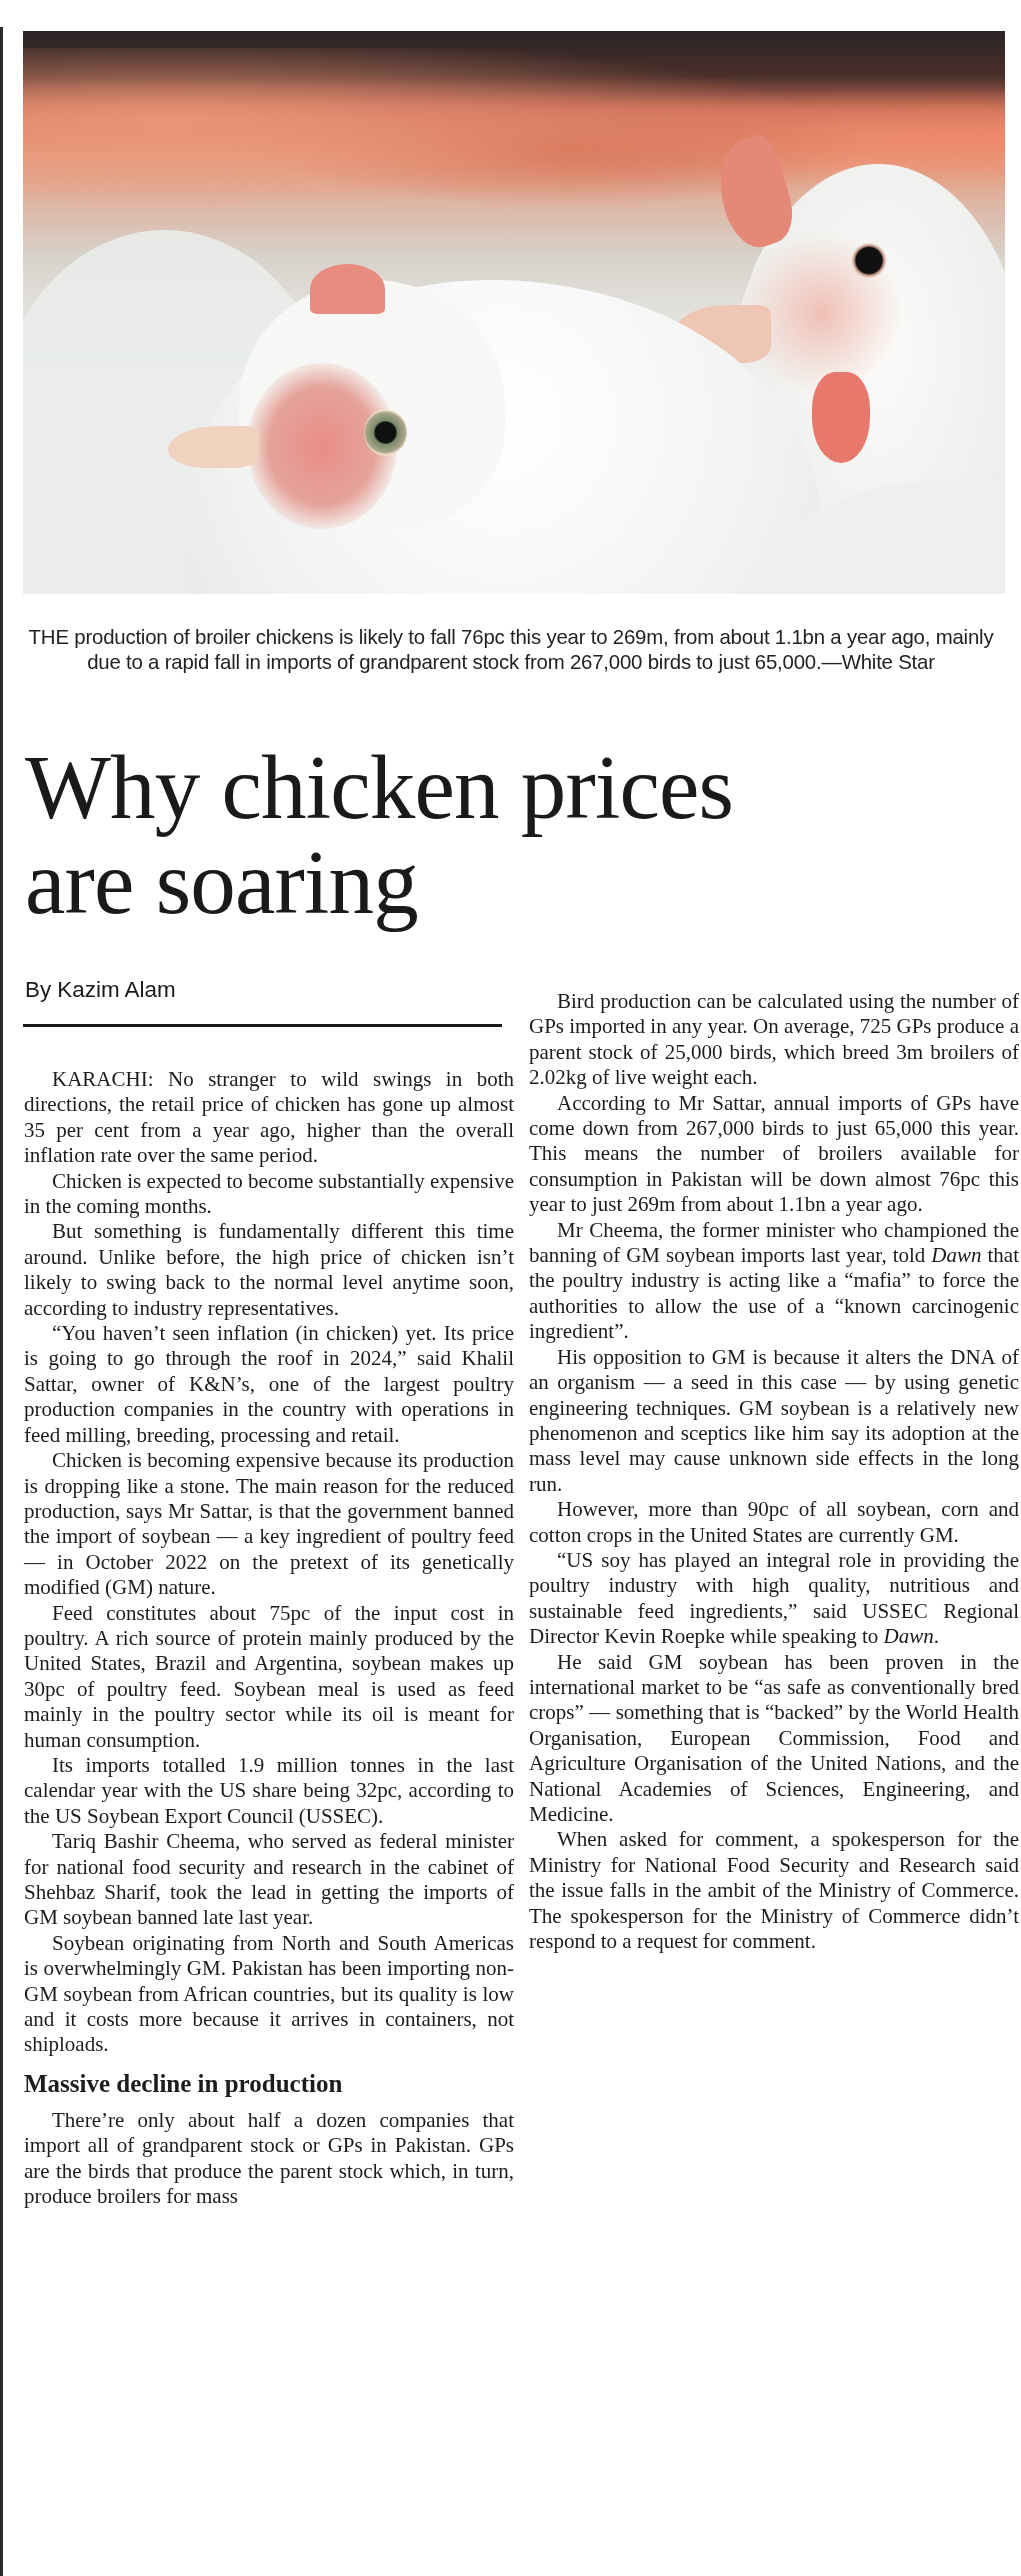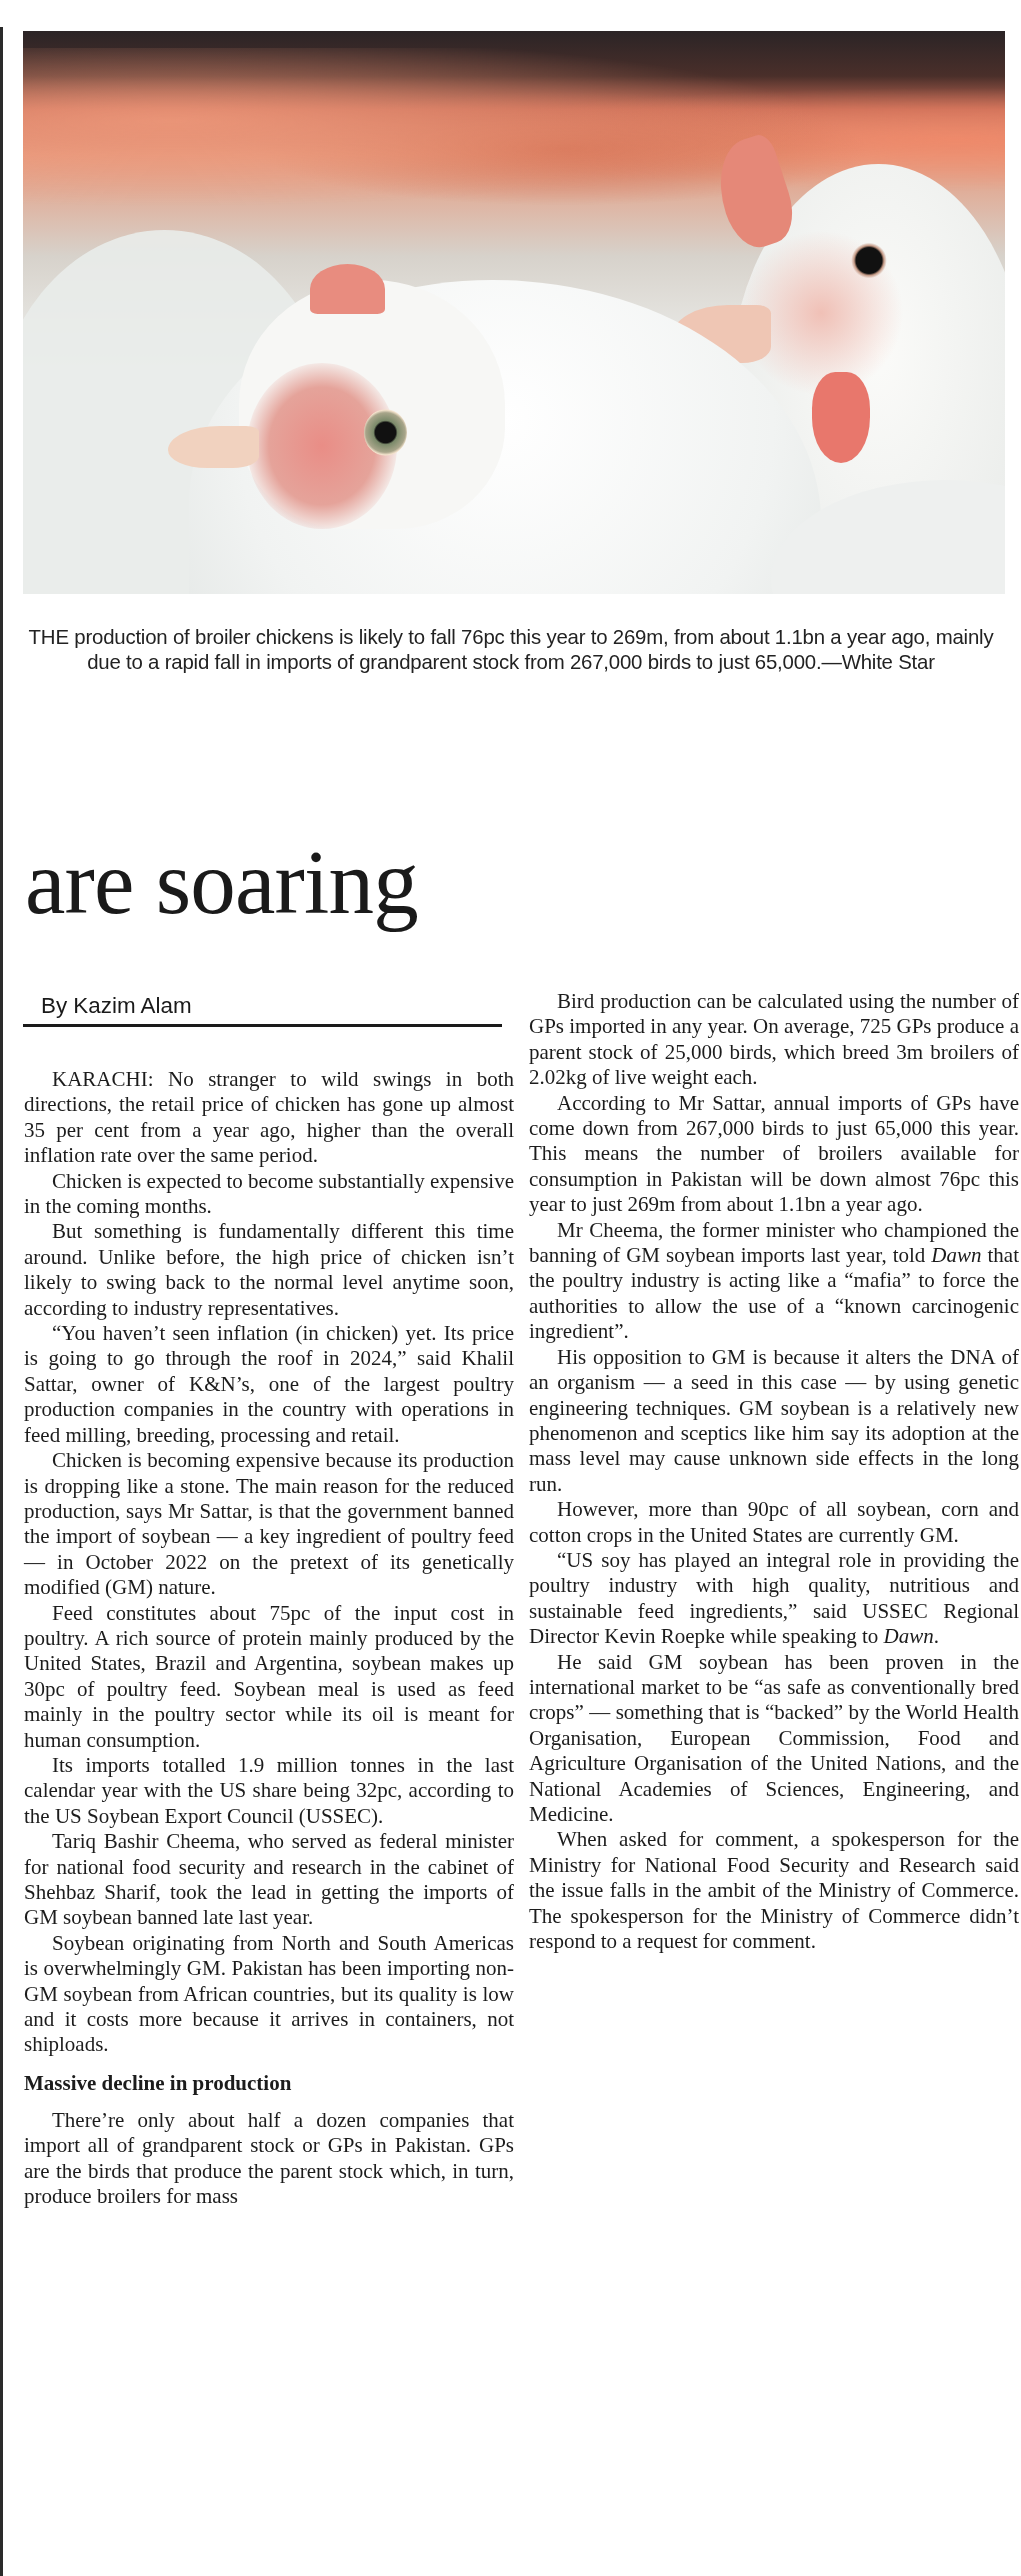--- a/index.html
+++ b/index.html
@@ -27,32 +27,32 @@
   .photo .bird-right-wattle { position: absolute; left: 789px; top: 341px; width: 58px; height: 91px; border-radius: 40% 40% 50% 50%; background: #e8776c; }
   .photo .bird-right-eye { position: absolute; left: 827px; top: 208px; width: 38px; height: 43px; border-radius: 50%; background: radial-gradient(circle, #111 0%, #111 45%, #c59a86 52%, rgba(0,0,0,0) 62%); }
   .photo .bird-bottom-right { position: absolute; left: 748px; top: 449px; width: 349px; height: 199px; border-radius: 50%; background: #eef0ef; }
 
   .caption { position: absolute; left: 25px; top: 625px; width: 972px; margin: 0;
     font-family: "Liberation Sans", sans-serif; font-size: 20.4px; line-height: 25px; color: #222; letter-spacing: -0.2px; text-align: center; }
 
   .headline { position: absolute; left: 25px; top: 740px; width: 972px; margin: 0;
     font-family: "Liberation Serif", serif; font-weight: normal; font-size: 91px; line-height: 95px; color: #1a1a1a; letter-spacing: -0.8px; }
 
-  .byline { position: absolute; left: 25px; top: 977px; margin: 16px;
+  .byline { position: absolute; left: 25px; top: 977px; margin: 0;
     font-family: "Liberation Sans", sans-serif; font-size: 22.4px; color: #1a1a1a; }
   .byline-rule { position: absolute; left: 23px; top: 1024px; width: 479px; height: 2.5px; background: #1a1a1a; }
 
   .col { position: absolute; width: 490px;
     font-family: "Liberation Serif", serif; font-size: 21px; line-height: 25.4px; color: #1c1c1c;
     text-align: justify; hyphens: auto; }
   .col-left { left: 24px; top: 1067px; }
   .col-right { left: 529px; top: 989px; }
   .col p { margin: 0; text-indent: 28px; }
   .col p.cont { text-indent: 0; }
-  .col h3 { margin: 13.3px 0 11.6px 0; font-family: "Liberation Serif", serif; font-weight: bold; font-size: 21px; line-height: 25px; text-align: left; }
+  .col h3 { margin: 13.3px 0 11.6px 0; font-family: "Liberation Serif", serif; font-weight: bold; font-size: 25px; line-height: 25px; text-align: left; }
   .col em { }
 </style>
 </head>
 <body>
 
 <div class="left-border"></div>
 
 <div class="photo">
   <div class="bg-lights"></div>
   <div class="bird-back-left"></div>
@@ -67,21 +67,21 @@
   <div class="bird-main-comb"></div>
   <div class="bird-main-face"></div>
   <div class="bird-main-beak"></div>
   <div class="bird-main-eye"></div>
   <div class="bird-bottom-right"></div>
 </div>
 
 <p class="caption">THE production of broiler chickens is likely to fall 76pc this year to 269m, from about 1.1bn a year ago, mainly due to a rapid fall in imports of grandparent stock from 267,000 birds to just 65,000.—White Star</p>
 
 <h1 class="headline">
-  <br>
+  <span>Why chicken prices</span><br>
   <span>are soaring</span>
 </h1>
 
 <p class="byline">By Kazim Alam</p>
 <div class="byline-rule"></div>
 
 <div class="col col-left">
   <p>KARACHI: No stranger to wild swings in both directions, the retail price of chicken has gone up almost 35 per cent from a year ago, higher than the overall inflation rate over the same period.</p>
   <p>Chicken is expected to become substantially expensive in the coming months.</p>
   <p>But something is fundamentally different this time around. Unlike before, the high price of chicken isn’t likely to swing back to the normal level anytime soon, according to industry representatives.</p>

